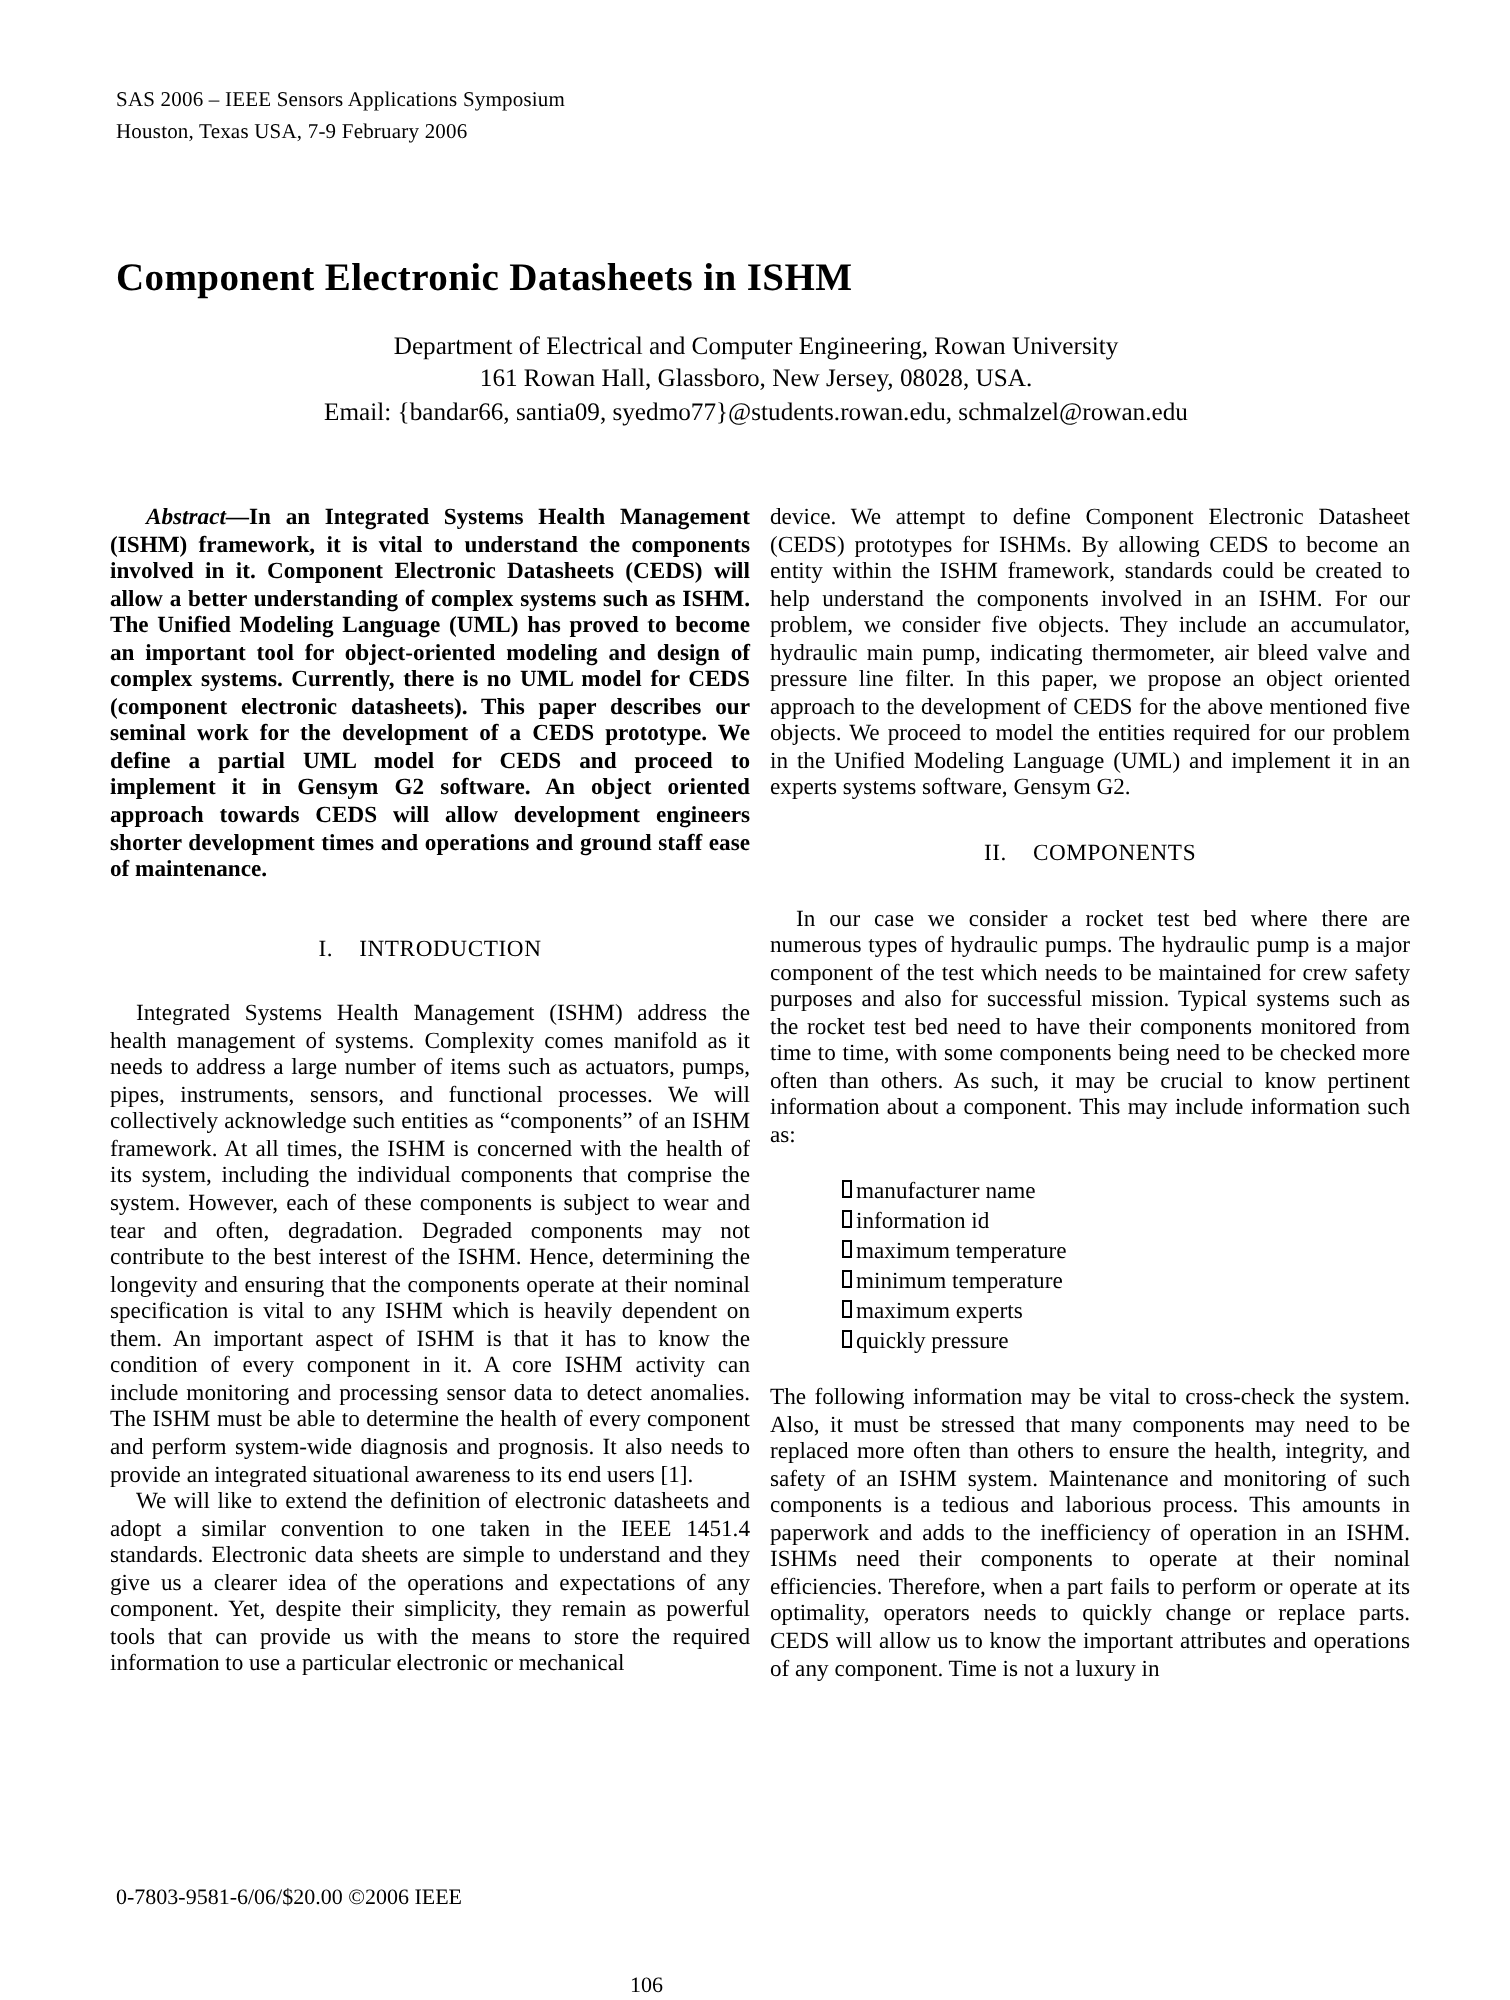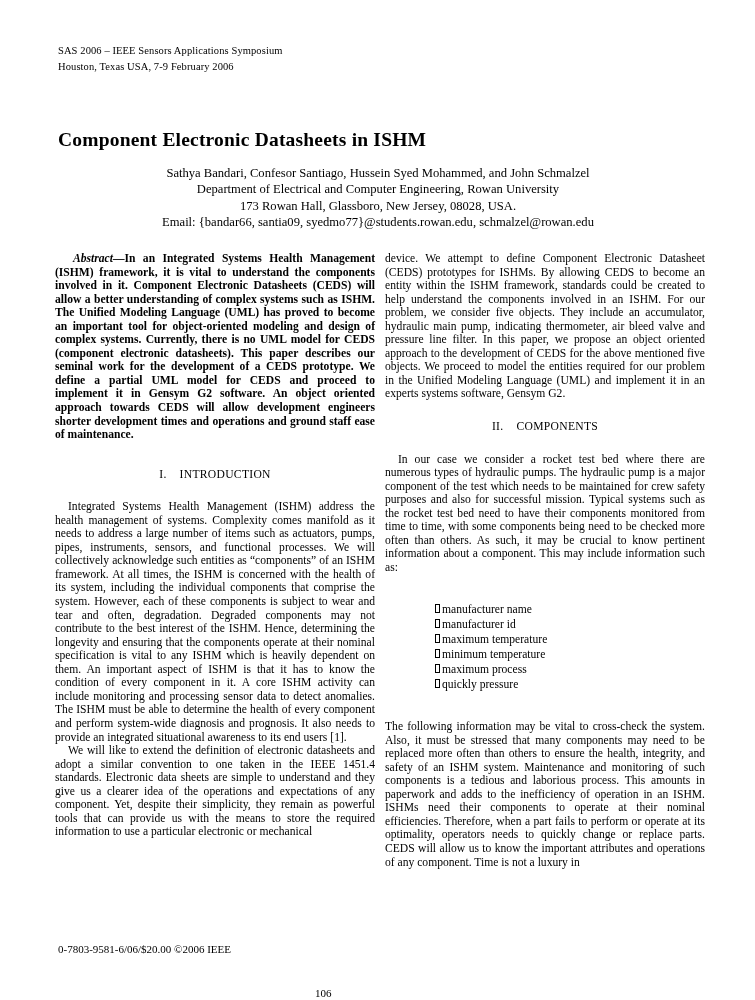--- a/index.html
+++ b/index.html
@@ -99,21 +99,21 @@
   }
   h2.section-head .sec-num { margin-right: 13px; }
 
   .spacer-sm { height: 13.5px; }
   .spacer-md { height: 19px; }
   .spacer-lg { height: 26px; }
 
   
   ul.tofu-list {
     list-style: none;
-    margin: 14px;
+    margin: 0;
     padding: 0 0 0 36px;
     text-align: right;
   }
   ul.tofu-list li {
     font-size: 11.6px;
     line-height: 15.1px;
     white-space: nowrap;
     display: flex;
     align-items: baseline;
   }
@@ -150,23 +150,22 @@
 <div class="page">
 
   <div class="conf-header">
     <div>SAS 2006 – IEEE Sensors Applications Symposium</div>
     <div>Houston, Texas USA, 7-9 February 2006</div>
   </div>
 
   <div class="paper-title">Component Electronic Datasheets in ISHM</div>
 
   <div class="author-block">
-    <div>Sathya Bandari, Confesor Santiago, Hussein Syed Mohammed, and John Schmalzel</div>
     <div>Department of Electrical and Computer Engineering, Rowan University</div>
-    <div>173 Rowan Hall, Glassboro, New Jersey, 08028, USA.</div>
+    <div>161 Rowan Hall, Glassboro, New Jersey, 08028, USA.</div>
     <div>Email: {bandar66, santia09, syedmo77}@students.rowan.edu, schmalzel@rowan.edu</div>
   </div>
 
   <div class="col col-left">
 
     <p class="abstract"><span class="abs-lead">Abstract—</span><span>In an Integrated Systems Health Management (ISHM) framework, it is vital to understand the components involved in it. Component Electronic Datasheets (CEDS) will allow a better understanding of complex systems such as ISHM. The Unified Modeling Language (UML) has proved to become an important tool for object-oriented modeling and design of complex systems. Currently, there is no UML model for CEDS (component electronic datasheets). This paper describes our seminal work for the development of a CEDS prototype. We define a partial UML model for CEDS and proceed to implement it in Gensym G2 software. An object oriented approach towards CEDS will allow development engineers shorter development times and operations and ground staff ease of maintenance.</span></p>
 
     <div class="spacer-lg"></div>
 
     <h2 class="section-head"><span class="sec-num">I.</span><span>INTRODUCTION</span></h2>
@@ -192,33 +191,33 @@
 
     <div class="spacer-sm"></div>
 
     <ul class="tofu-list">
       <li>
           <span class="tofu"></span>
           <span>manufacturer name</span>
         </li>
       <li>
           <span class="tofu"></span>
-          <span>manufacturer id</span>
+          <span>information id</span>
         </li>
       <li>
           <span class="tofu"></span>
           <span>maximum temperature</span>
         </li>
       <li>
           <span class="tofu"></span>
           <span>minimum temperature</span>
         </li>
       <li>
           <span class="tofu"></span>
-          <span>maximum process</span>
+          <span>maximum experts</span>
         </li>
       <li>
           <span class="tofu"></span>
           <span>quickly pressure</span>
         </li>
     </ul>
 
     <div class="spacer-sm"></div>
 
     <p class="body-para no-indent">The following information may be vital to cross-check the system. Also, it must be stressed that many components may need to be replaced more often than others to ensure the health, integrity, and safety of an ISHM system. Maintenance and monitoring of such components is a tedious and laborious process. This amounts in paperwork and adds to the inefficiency of operation in an ISHM. ISHMs need their components to operate at their nominal efficiencies. Therefore, when a part fails to perform or operate at its optimality, operators needs to quickly change or replace parts. CEDS will allow us to know the important attributes and operations of any component. Time is not a luxury in</p>

